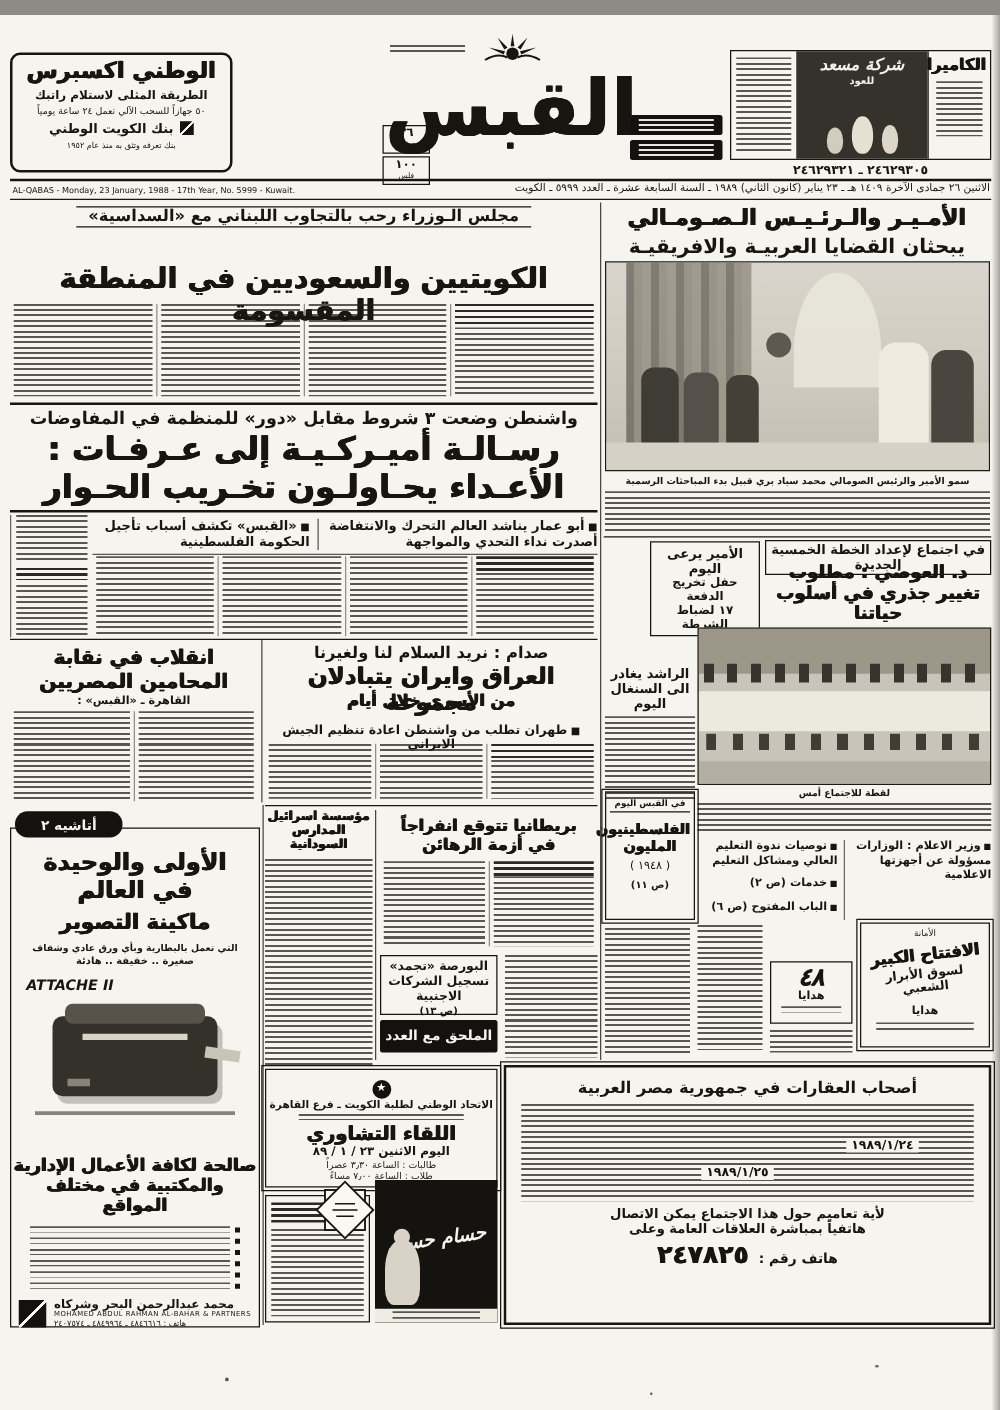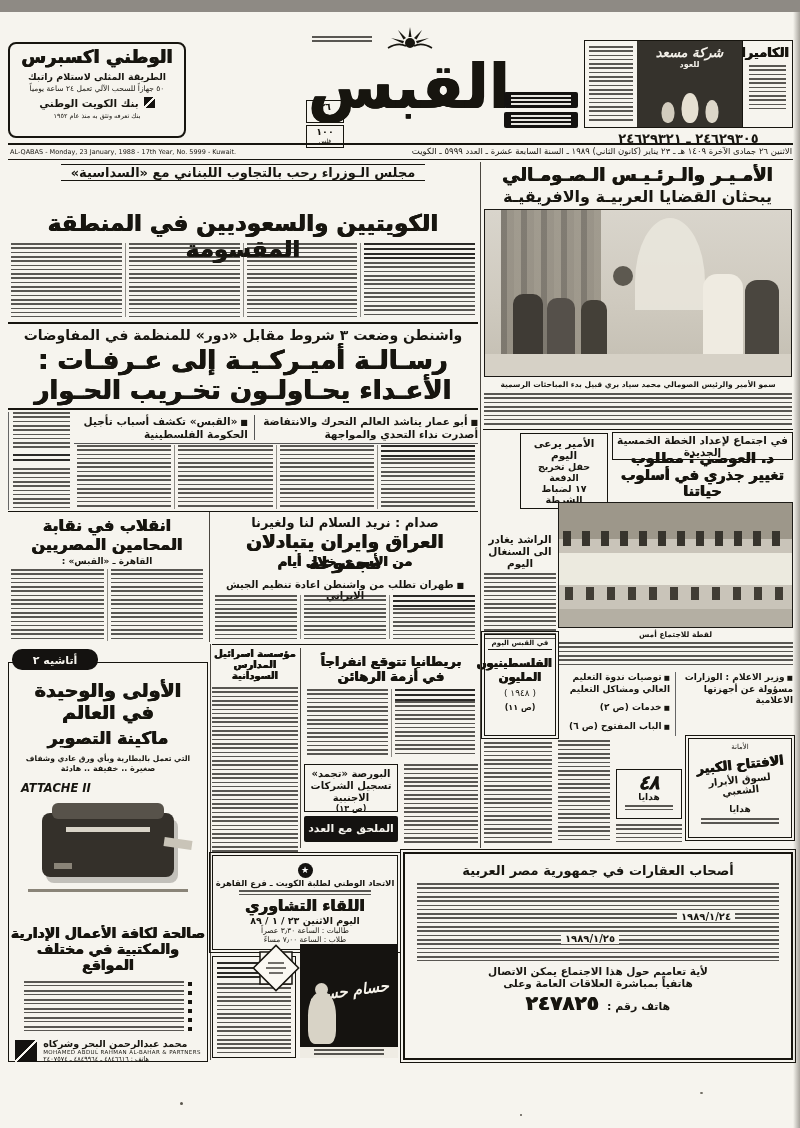--- a/index.html
+++ b/index.html
@@ -89,21 +89,21 @@
       <div style="position:absolute;bottom:4px;left:50%;transform:translateX(-50%);display:flex;gap:7px;align-items:flex-end">
         <span style="width:13px;height:23px;background:#ddd7c9;border-radius:50% 50% 45% 45%;display:inline-block"></span>
         <span style="width:17px;height:30px;background:#e6e0d2;border-radius:50% 50% 45% 45%;display:inline-block"></span>
         <span style="width:13px;height:21px;background:#d2ccbe;border-radius:50% 50% 45% 45%;display:inline-block"></span>
       </div>
     </div>
     <div style="width:52px;padding:5px 4px">
         <div class="tl" style="height:100%"></div>
       </div>
   </div>
-  <div class="abs b ctr" style="left:584px;top:119px;width:209px;font-size:13px">٢٤٦٢٩٣٠٥ ـ ٢٤٦٢٩٣٢١</div>
+  <div class="abs b ctr" style="left:584px;top:119px;width:209px;font-size:10px">٢٤٦٢٩٣٠٥ ـ ٢٤٦٢٩٣٢١</div>
 
   <div class="abs hline" style="left:8px;top:131px;width:785px;height:1.5px"></div>
   <div class="abs" style="left:246px;top:134px;width:546px;font-size:8.5px;text-align:right">الاثنين ٢٦ جمادى الآخرة ١٤٠٩ هـ ـ ٢٣ يناير (كانون الثاني) ١٩٨٩ ـ السنة السابعة عشرة ـ العدد ٥٩٩٩ ـ الكويت</div>
   <div class="abs" dir="ltr" style="left:10px;top:136px;width:232px;font-size:6.5px;text-align:left">AL-QABAS - Monday, 23 January, 1988 - 17th Year, No. 5999 - Kuwait.</div>
   <div class="abs hline" style="left:8px;top:147px;width:785px;height:1px"></div>
 
   <div class="abs ctr b hw" style="left:482px;top:152px;width:311px;font-size:18px">الأمـيـر والـرئـيـس الـصـومـالي</div>
   <div class="abs ctr b" style="left:482px;top:175px;width:311px;font-size:16px">يبحثان القضايا العربيـة والافريقيـة</div>
 
   <div class="abs" style="left:484px;top:197px;width:308px;height:168px;border:1px solid #1c1a16;background:linear-gradient(180deg,#d9d5cc,#cfcabf 55%,#c3beb2);overflow:hidden">

